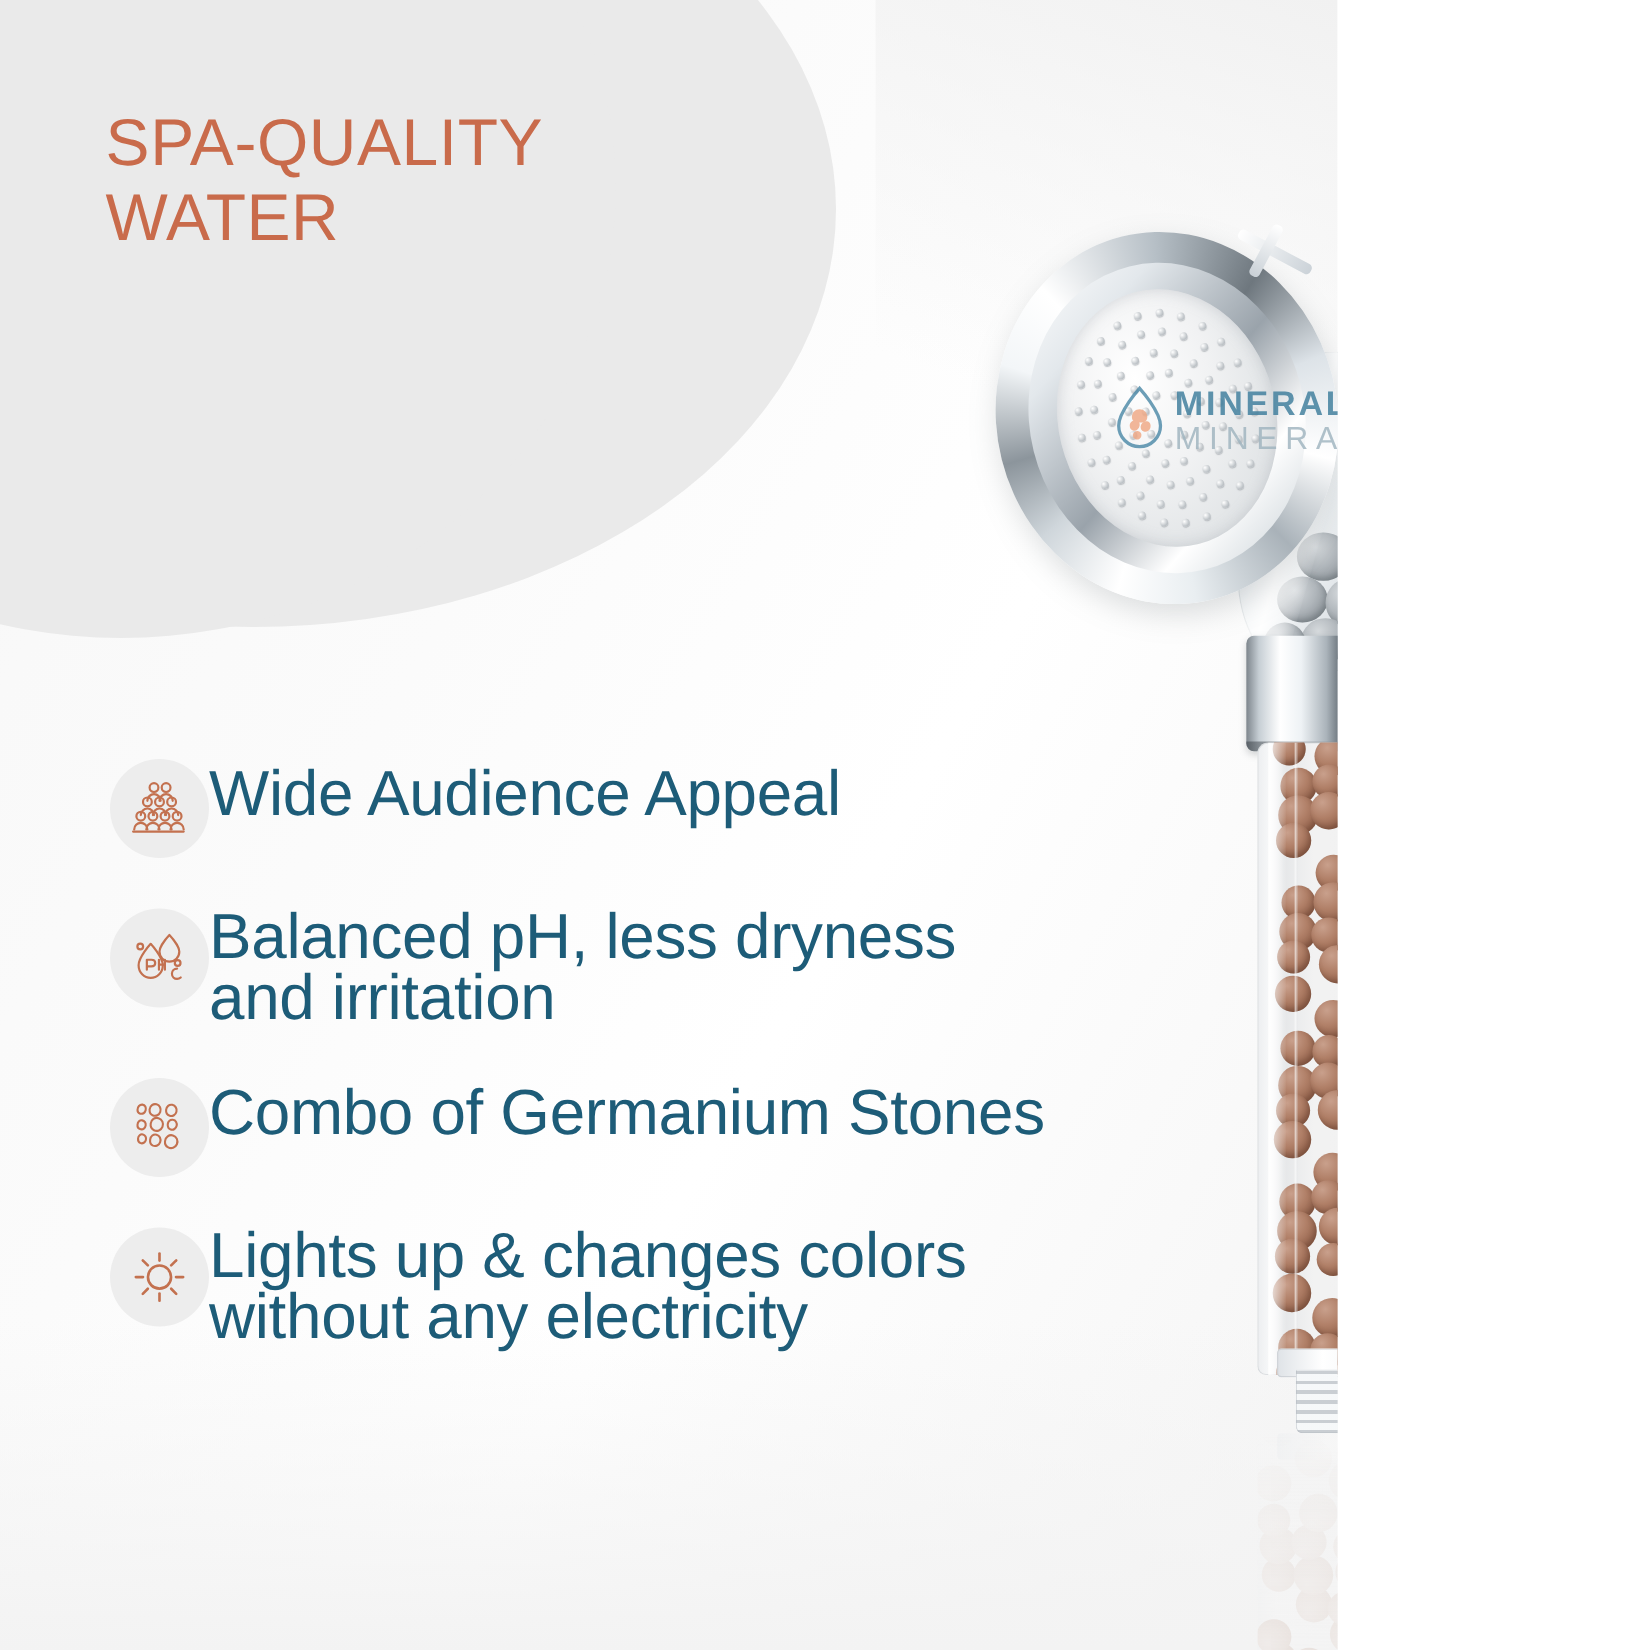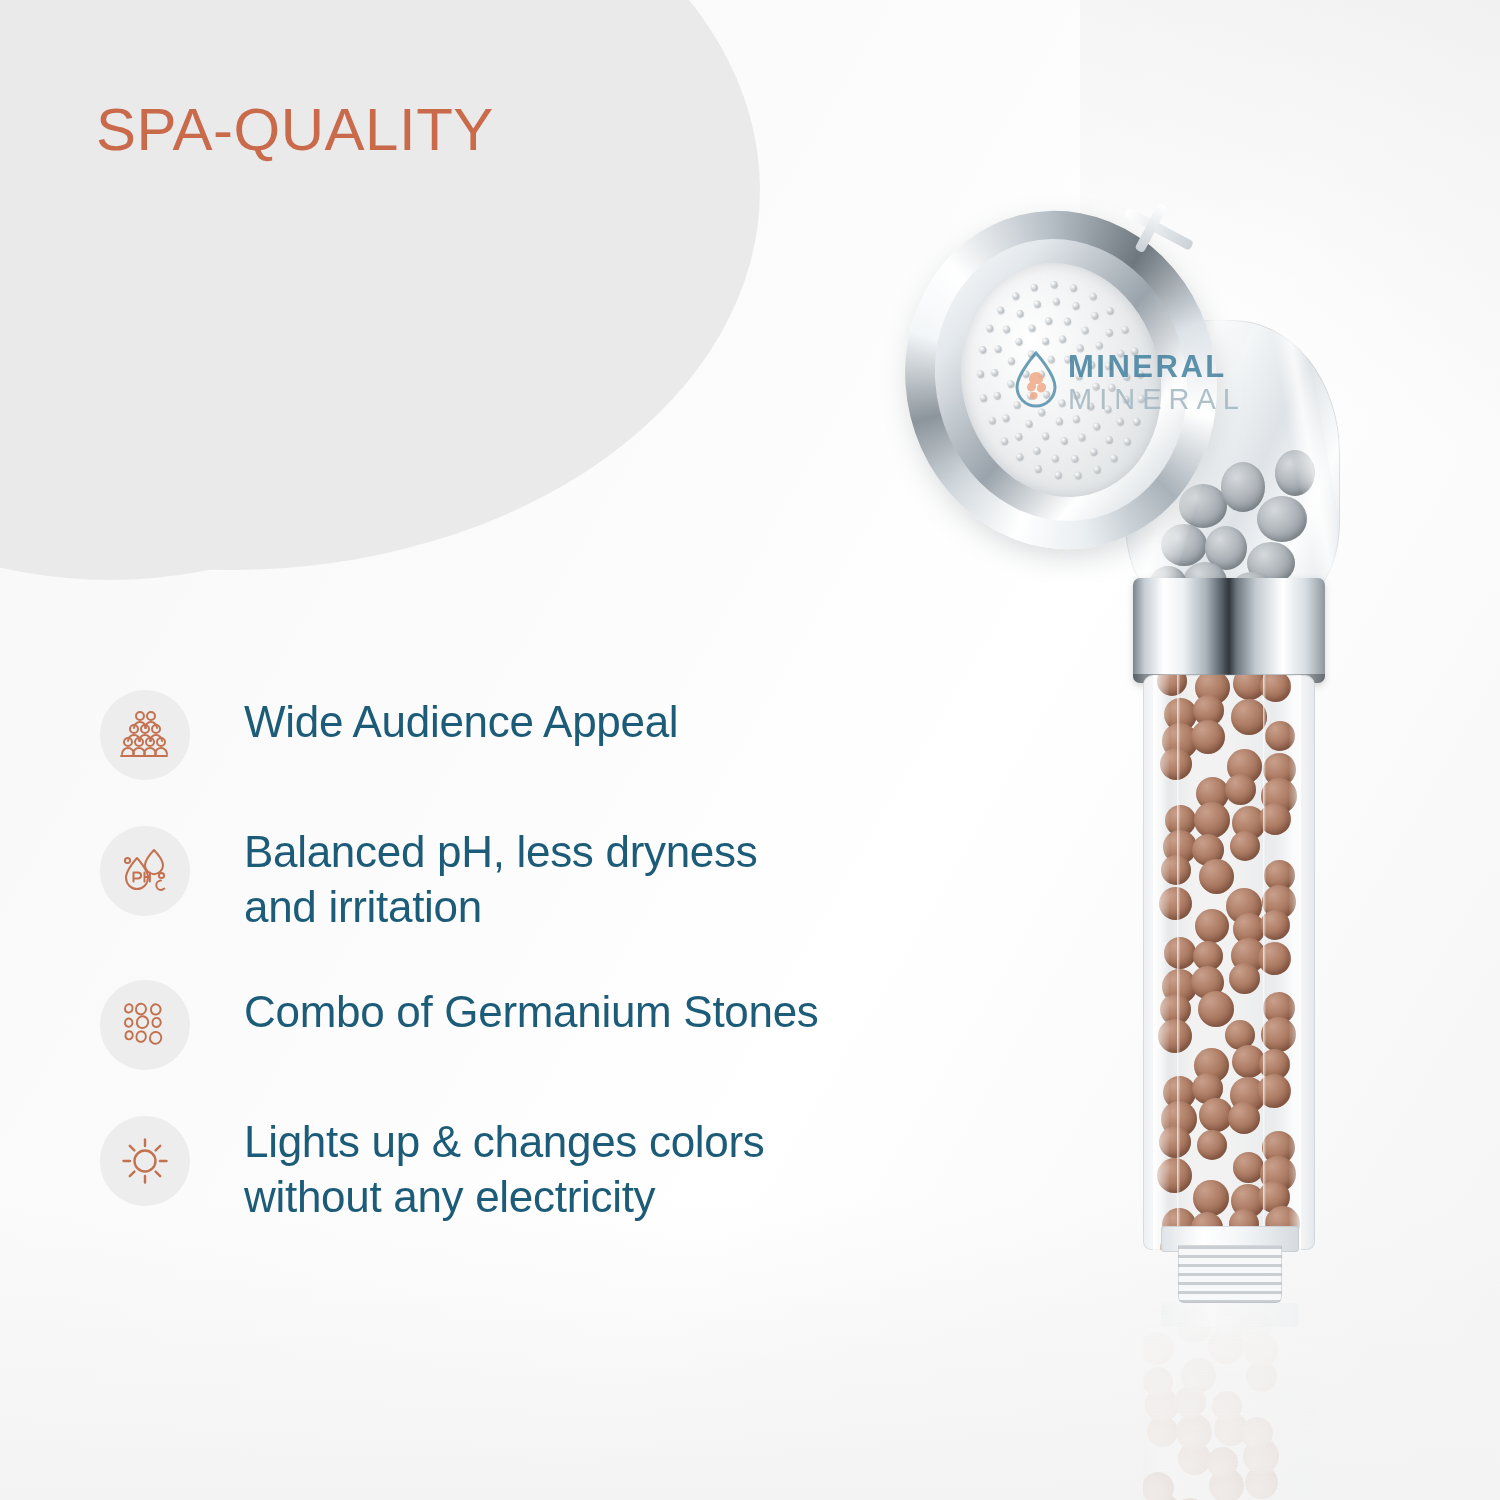--- a/index.html
+++ b/index.html
@@ -2,21 +2,21 @@
 <html><head>
 <meta charset="utf-8">
 <style>
   html, body {
     margin: 0;
     padding: 0;
     background: #ffffff;
   }
   #page {
     position: relative;
-    width: 1500px;
+    width: 1216px;
     height: 1500px;
     overflow: hidden;
     background: linear-gradient(120deg, #f7f7f7 0%, #fbfbfb 35%, #ffffff 60%, #f4f4f4 100%);
     font-family: "Liberation Sans", sans-serif;
   }
 
   
   .blob {
     position: absolute;
     left: -300px;
@@ -90,23 +90,22 @@
     height: 90px;
     border-radius: 50%;
     background: #ededed;
     display: flex;
     align-items: center;
     justify-content: center;
     margin-top: 2px;
   }
   .icon-badge svg { display: block; }
   .feature-text {
-    margin-left: 54px;
     color: #1d5c78;
-    font-size: 44px;
+    font-size: 58px;
     line-height: 55px;
     font-weight: 400;
     letter-spacing: -0.3px;
     padding-top: 6px;
     white-space: pre-line;
   }
   .feature-row.tall .feature-text { padding-top: 0px; }
 
   
   .product {
@@ -375,20 +374,21 @@
 
 <div id="page">
 
   <div class="blob"></div>
   <div class="blob2"></div>
   <div class="corner-shade"></div>
   <div class="bottom-shade"></div>
 
   <div class="headline">
     <div class="ln">SPA-QUALITY</div>
+    <div class="ln">WATER</div>
   </div>
 
   <div class="features">
 
     <div class="feature-row">
       <div class="icon-badge">
         <svg width="54" height="54" viewBox="0 0 54 54" fill="none" stroke="#c3714f" stroke-width="2" stroke-linecap="round" stroke-linejoin="round">
           <circle cx="22" cy="8" r="4"></circle>
           <circle cx="33" cy="8" r="4"></circle>
           <path d="M16 20c0-3.3 2.7-6 6-6s6 2.7 6 6"></path>

